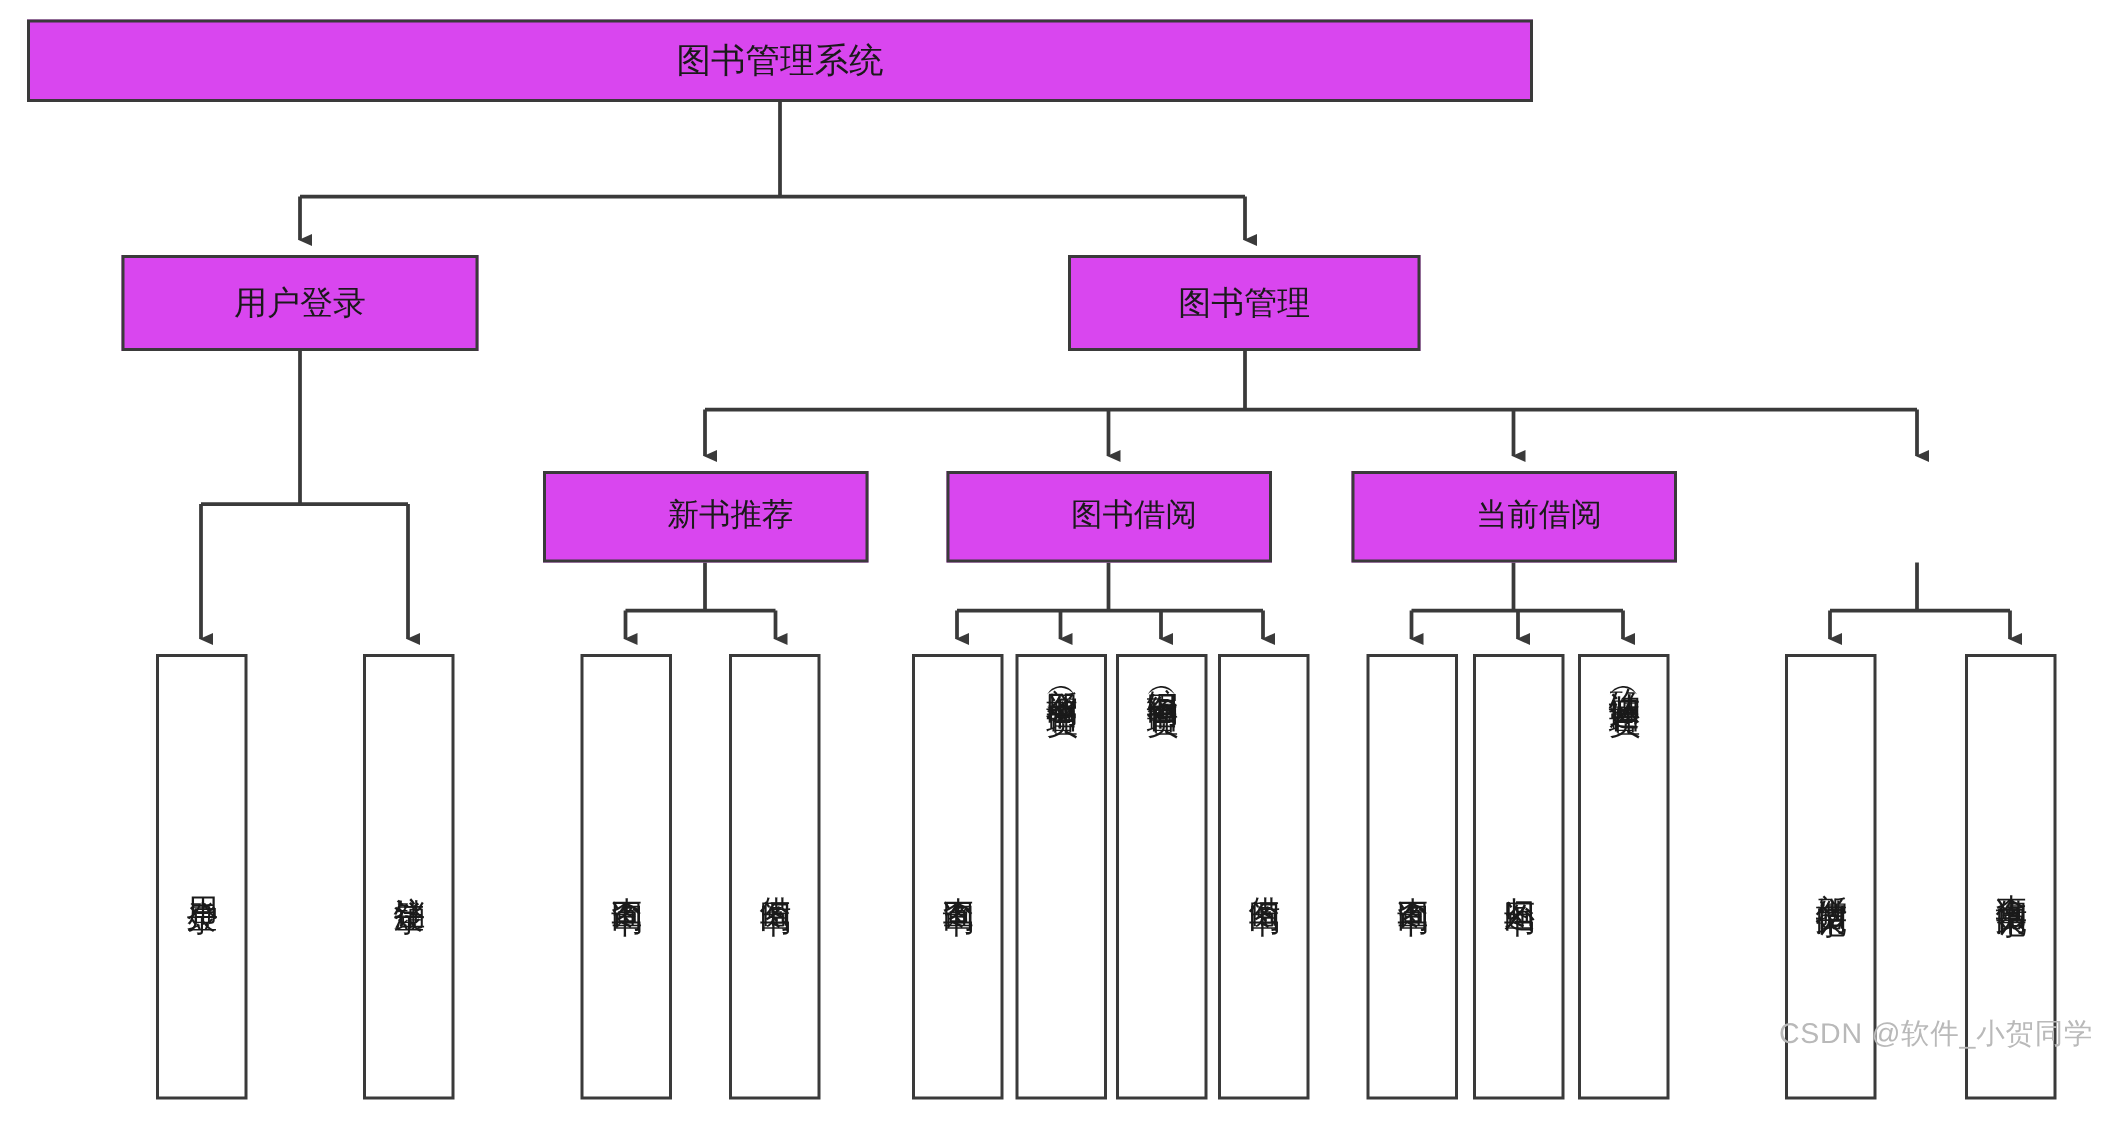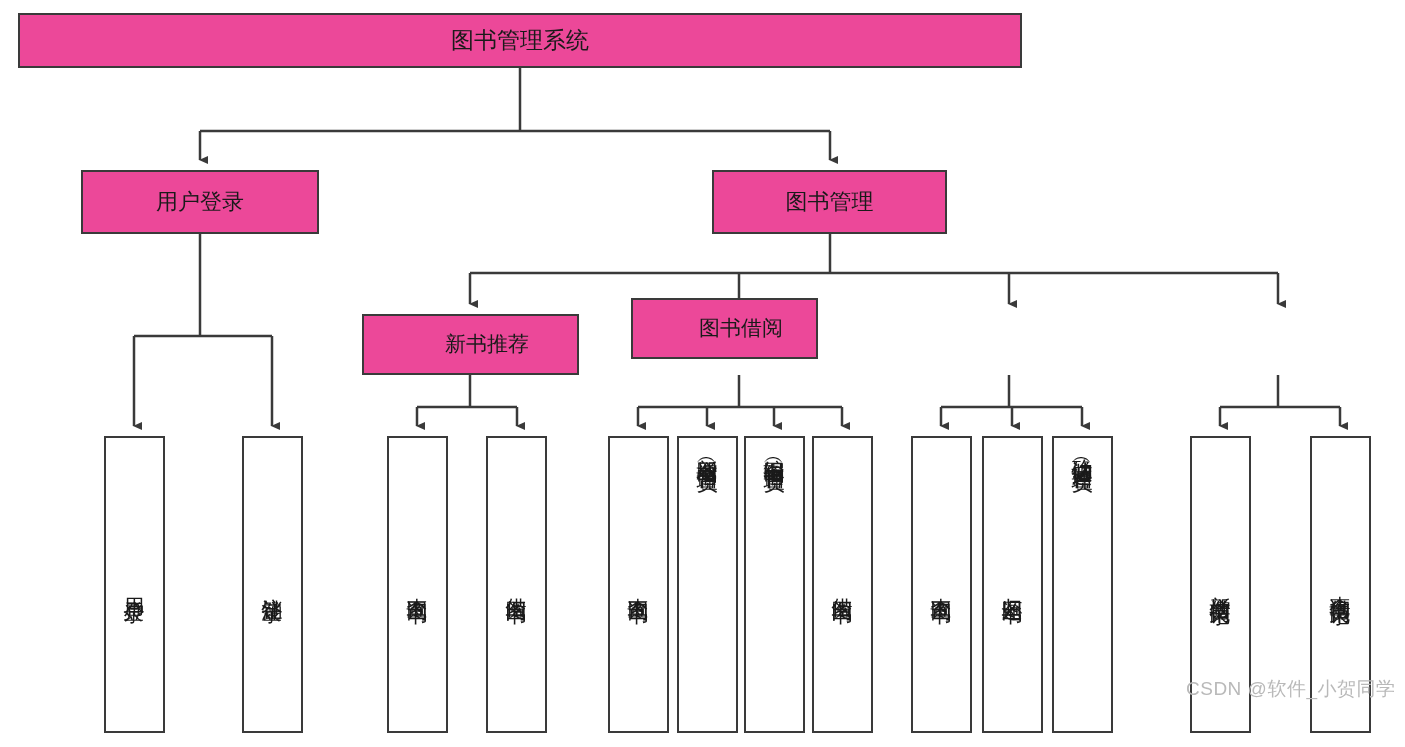--- a/index.html
+++ b/index.html
@@ -14,21 +14,21 @@
     position: relative;
     width: 1405px;
     height: 747px;
     background: #ffffff;
     overflow: hidden;
   }
   .node {
     position: absolute;
     box-sizing: border-box;
     border: 2.5px solid #3a3a3a;
-    background: #ec4899;
+    background: #d946ef;
     color: #1a1a1a;
     display: flex;
     align-items: center;
     justify-content: center;
     text-align: center;
     line-height: 1.25;
   }
   .node.root {
     font-size: 23px;
   }
@@ -138,22 +138,25 @@
   <div class="node level2" style="left:81px;top:170px;width:238px;height:64px;">
     <span>用户登录</span>
   </div>
   <div class="node level2" style="left:712px;top:170px;width:235px;height:64px;">
     <span>图书管理</span>
   </div>
 
   <div class="node level3" style="left:362px;top:314px;width:217px;height:61px;">
     <span>新书推荐</span>
   </div>
-  <div class="node level3" style="left:631px;top:298px;width:187px;height:61px;">
+  <div class="node level3" style="left:631px;top:314px;width:217px;height:61px;">
     <span>图书借阅</span>
+  </div>
+  <div class="node level3" style="left:901px;top:314px;width:217px;height:61px;">
+    <span>当前借阅</span>
   </div>
 
   <div class="leaf" style="left:104px;top:436px;width:61px;height:297px;">用户登录</div>
   <div class="leaf" style="left:242px;top:436px;width:61px;height:297px;">注销登录</div>
 
   <div class="leaf" style="left:387px;top:436px;width:61px;height:297px;">查询图书</div>
   <div class="leaf" style="left:486px;top:436px;width:61px;height:297px;">借阅图书</div>
 
   <div class="leaf" style="left:608px;top:436px;width:61px;height:297px;">查询图书</div>
   <div class="leaf top-aligned" style="left:677px;top:436px;width:61px;height:297px;">新增图书（管理员）</div>

